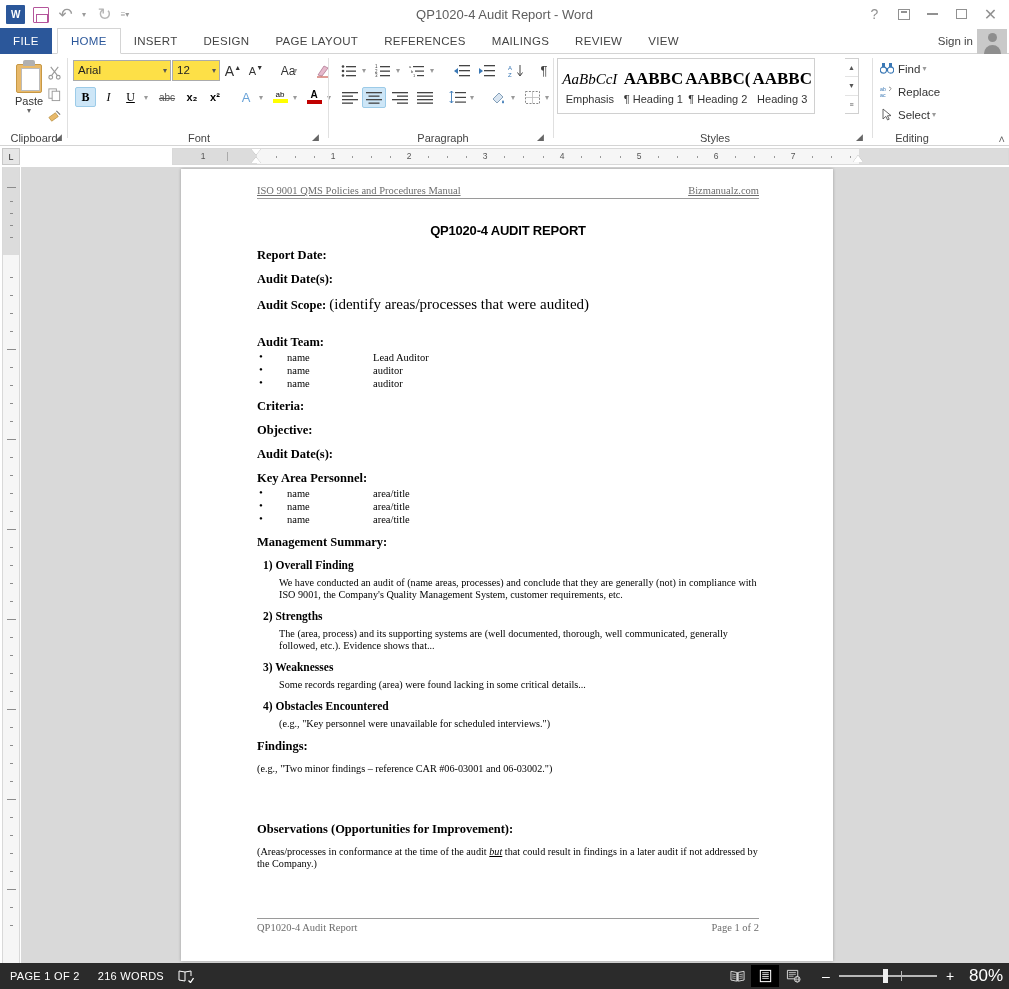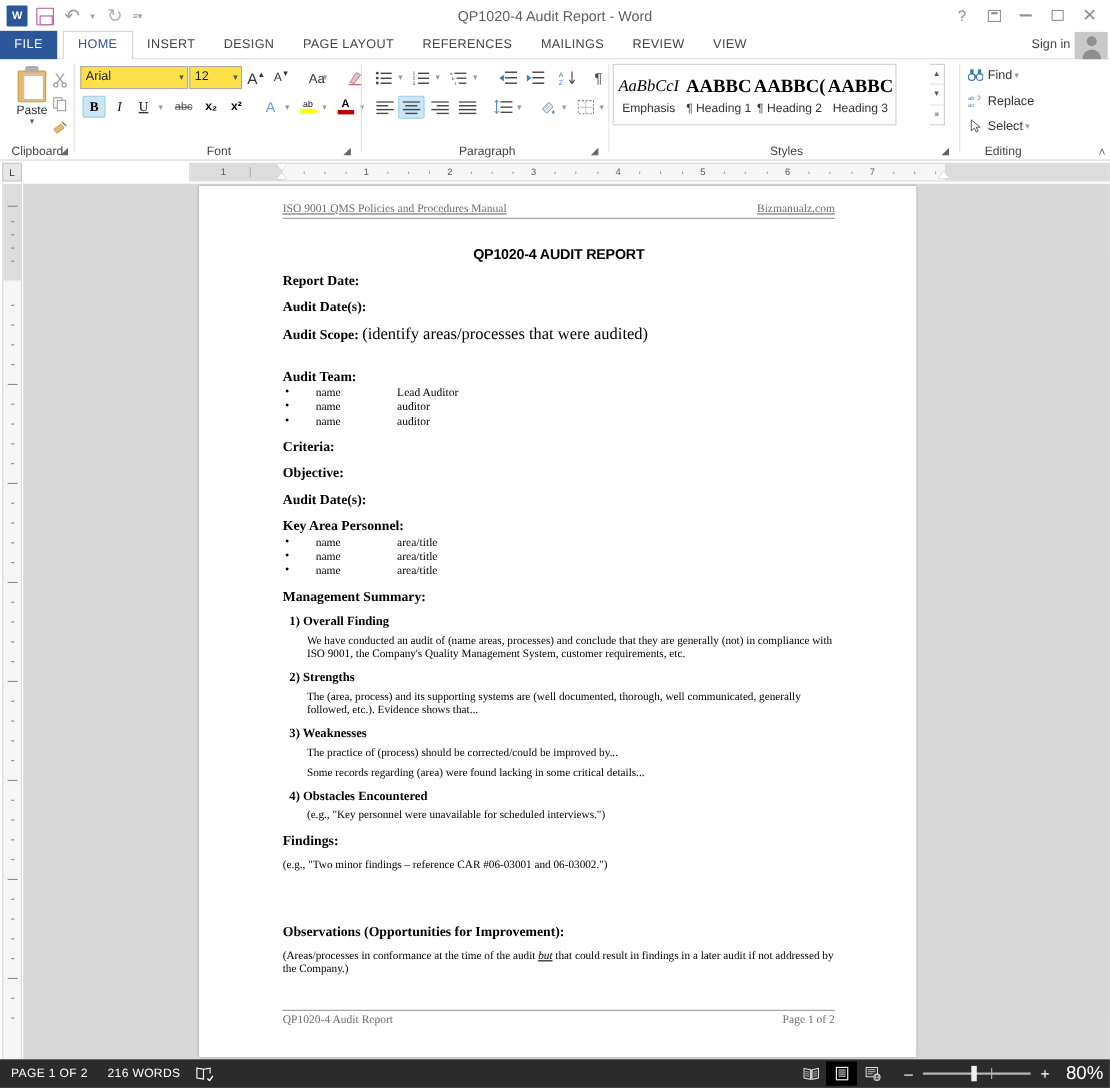--- a/index.html
+++ b/index.html
@@ -225,21 +225,21 @@
   }
   .lbl { font-size:12.5px; font-weight:bold; margin-top:9px; }
   .lbl .sub { font-weight:normal; font-size:15px; }
   .bul {
     list-style:none; margin:1px 0 0 0; padding:0;
   }
   .bul li {
     font-size:10.5px; line-height:13px; position:relative; padding-left:30px;
   }
   .bul li::before { content:"\2022"; position:absolute; left:2px; top:-1px; font-size:11px; }
-  .bul li .col2 { position:absolute; left:104px; top:0; }
+  .bul li .col2 { position:absolute; left:116px; top:0; }
   .sub-h { font-size:11.5px; font-weight:bold; margin:9px 0 0 6px; }
   .para { font-size:10.2px; line-height:12px; margin:6px 0 0 22px; }
   .para.nomar { margin-left:0; }
   .spacer { height:38px; }
 
   
   .statusbar {
     position:absolute; left:0; bottom:0; width:1009px; height:26px;
     background:#2b2b2b; color:#fff; font-size:11px;
     display:flex; align-items:center;
@@ -772,21 +772,20 @@
 
         <div class="lbl">Management Summary:</div>
 
         <div class="sub-h">1) Overall Finding</div>
         <div class="para">We have conducted an audit of (name areas, processes) and conclude that they are generally (not) in compliance with ISO 9001, the Company's Quality Management System, customer requirements, etc.</div>
 
         <div class="sub-h">2) Strengths</div>
         <div class="para">The (area, process) and its supporting systems are (well documented, thorough, well communicated, generally followed, etc.).  Evidence shows that...</div>
 
         <div class="sub-h">3) Weaknesses</div>
-        <div class="para">The practice of (process) should be corrected/could be improved by...</div>
         <div class="para">Some records regarding (area) were found lacking in some critical details...</div>
 
         <div class="sub-h">4) Obstacles Encountered</div>
         <div class="para">(e.g., "Key personnel were unavailable for scheduled interviews.")</div>
 
         <div class="lbl">Findings:</div>
         <div class="para nomar" style="margin-top:9px;">(e.g., "Two minor findings – reference CAR #06-03001 and 06-03002.")</div>
 
         <div class="spacer"></div>
 

